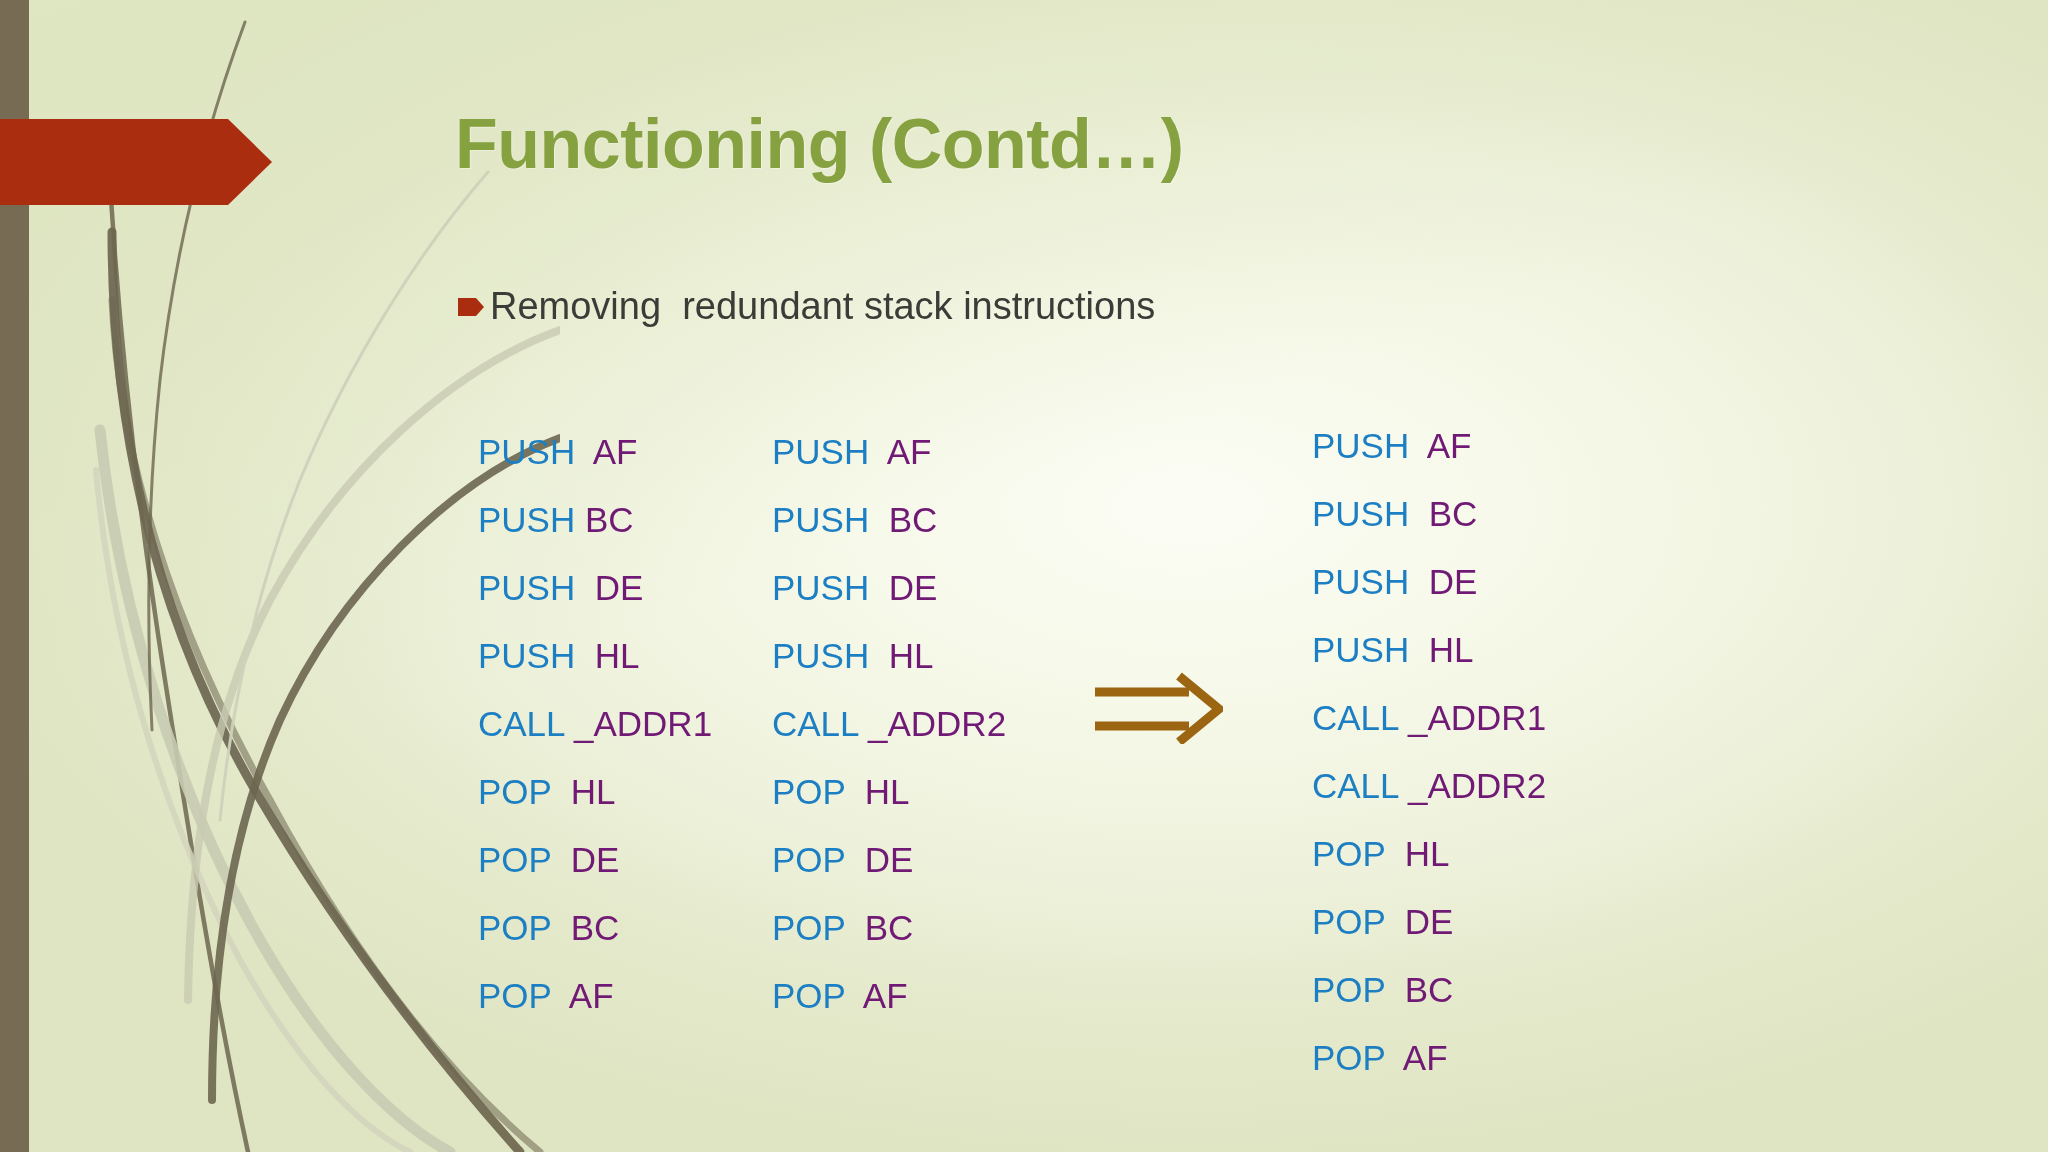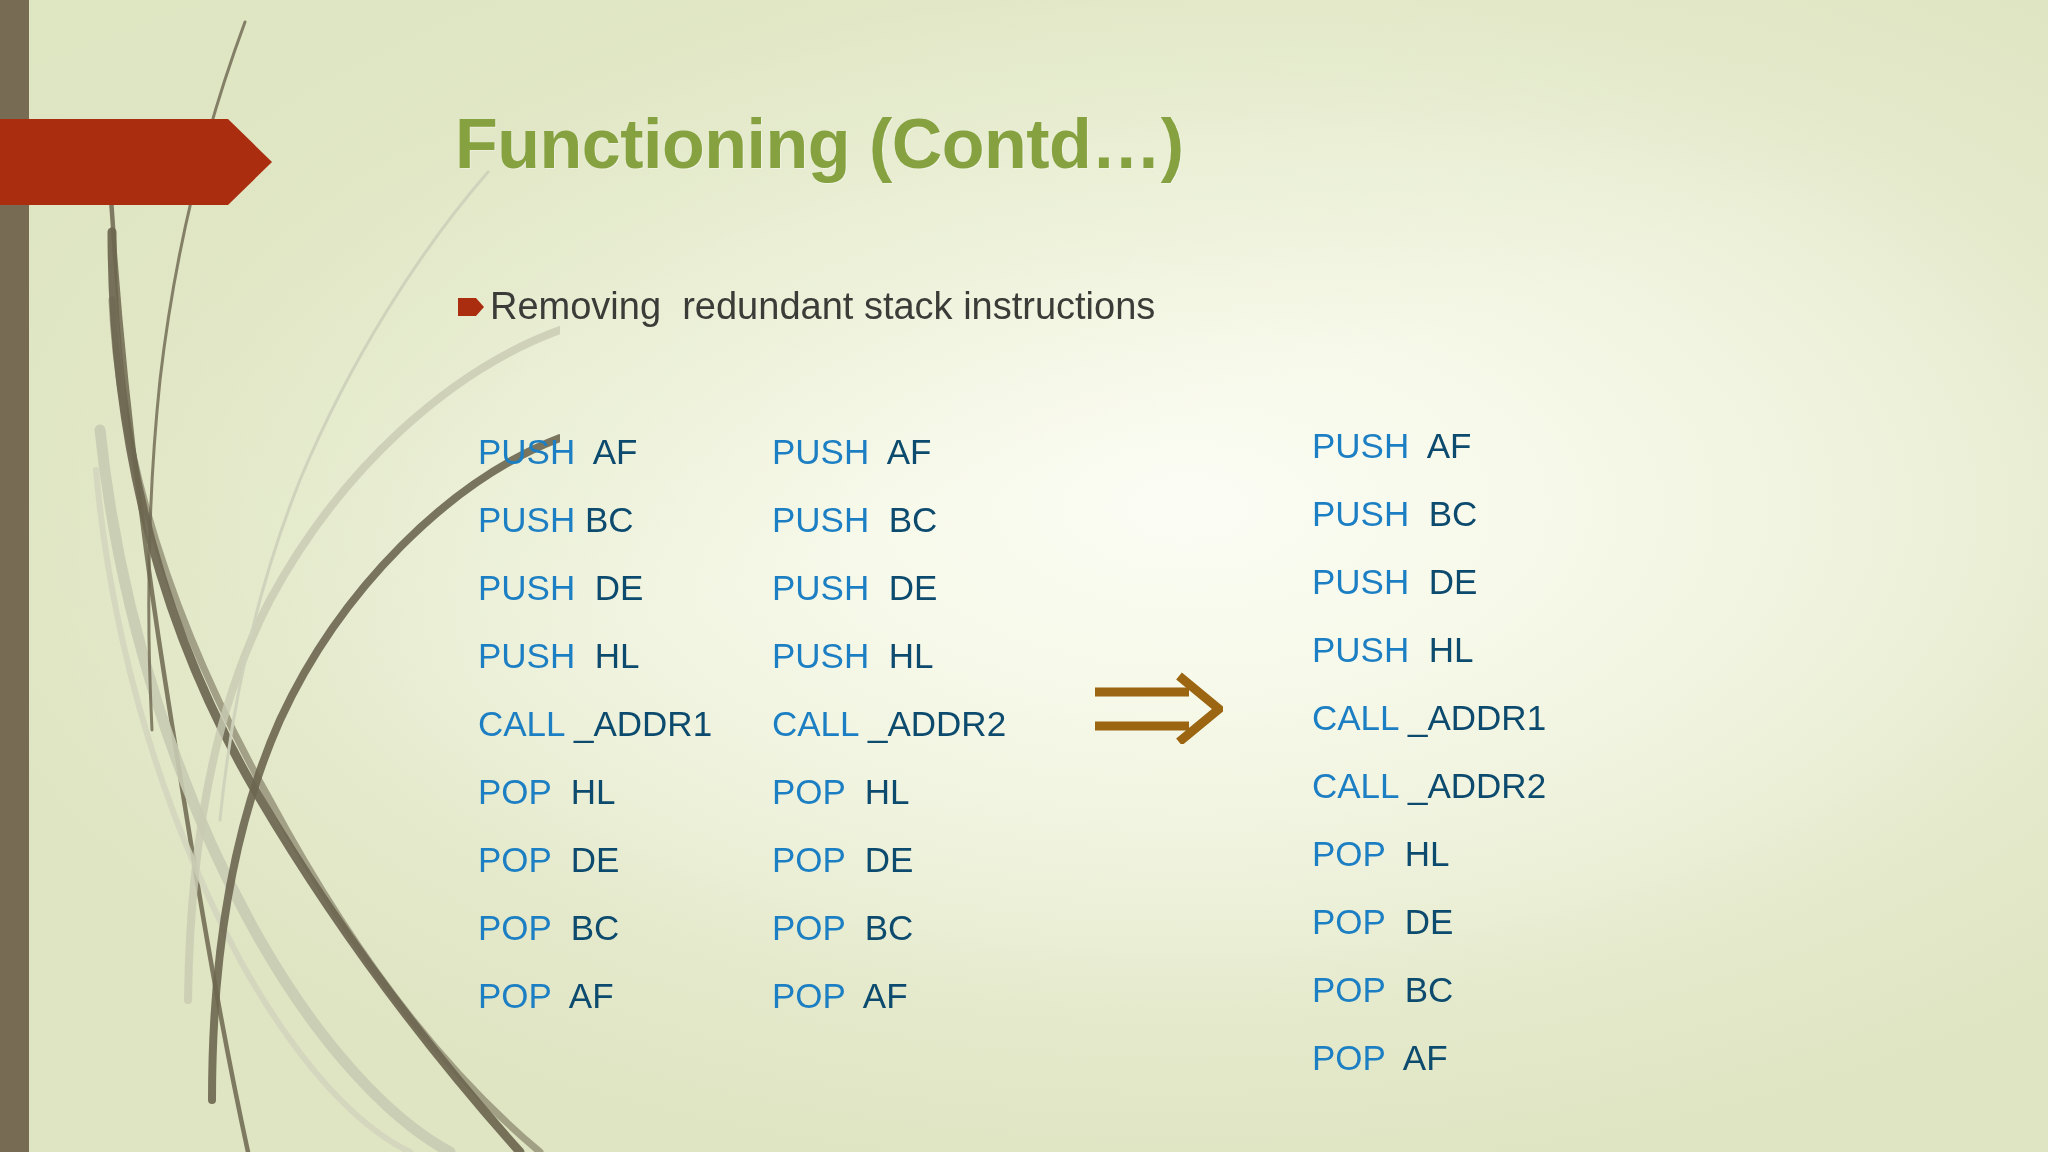--- a/index.html
+++ b/index.html
@@ -100,21 +100,21 @@
   }
   .code-line {
     display: block;
     white-space: pre;
   }
   .op {
     color: #1d7fc3;
     text-align: center;
   }
   .arg {
-    color: #0c4a6e;
+    color: #701a75;
   }
 
   #col1 { left: 478px; top: 418px; }
   #col2 { left: 772px; top: 418px; }
   #col3 { left: 1312px; top: 412px; }
 
   #col1 .code-line { line-height: 68px; }
   #col2 .code-line { line-height: 68px; }
   #col3 .code-line { line-height: 68px; }
 

